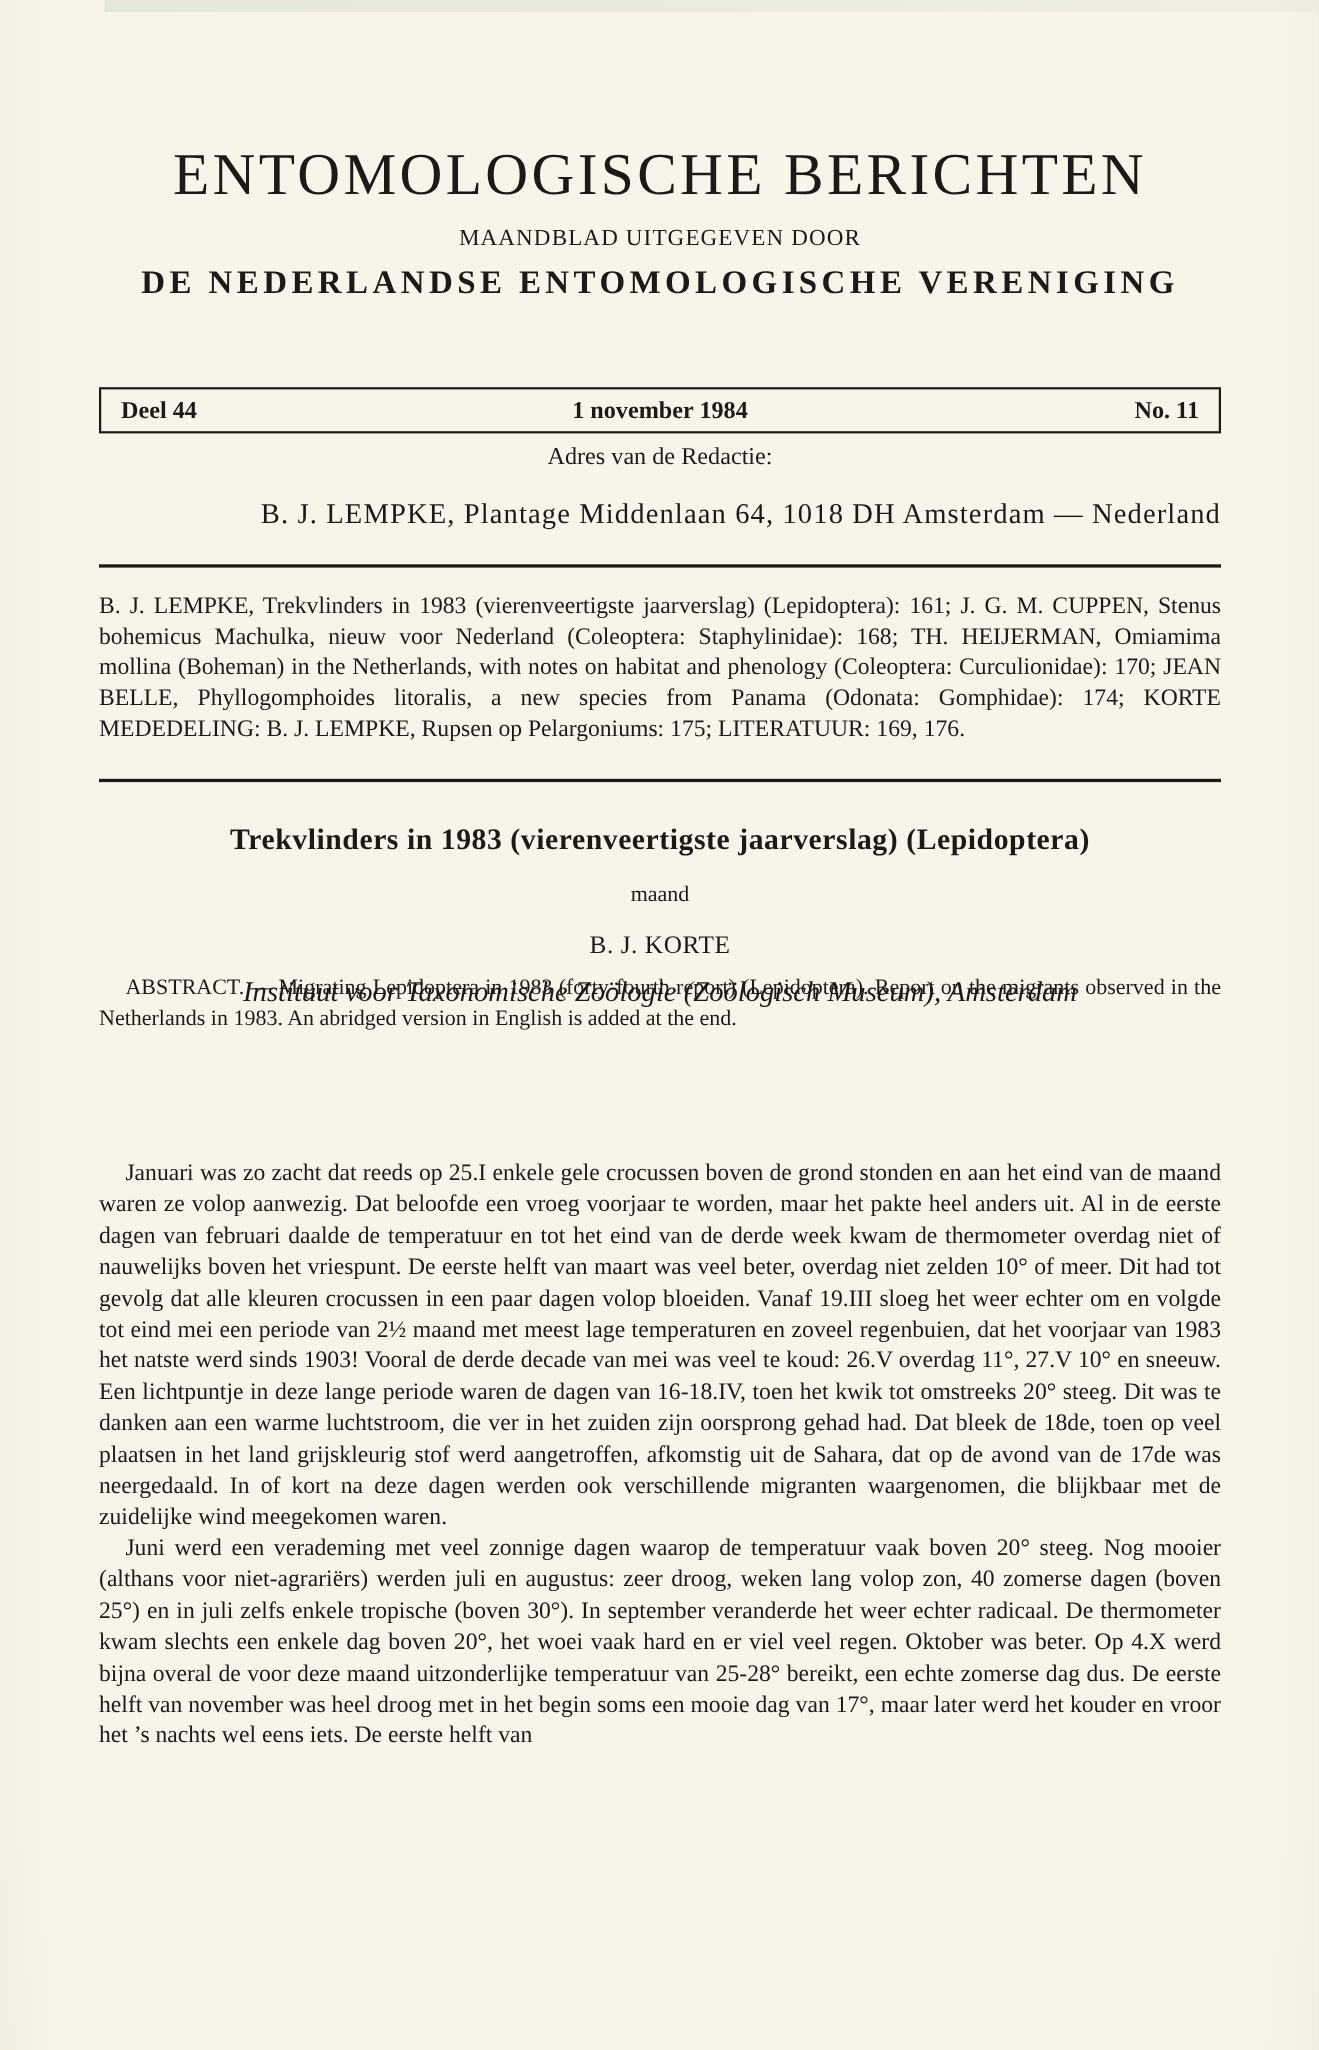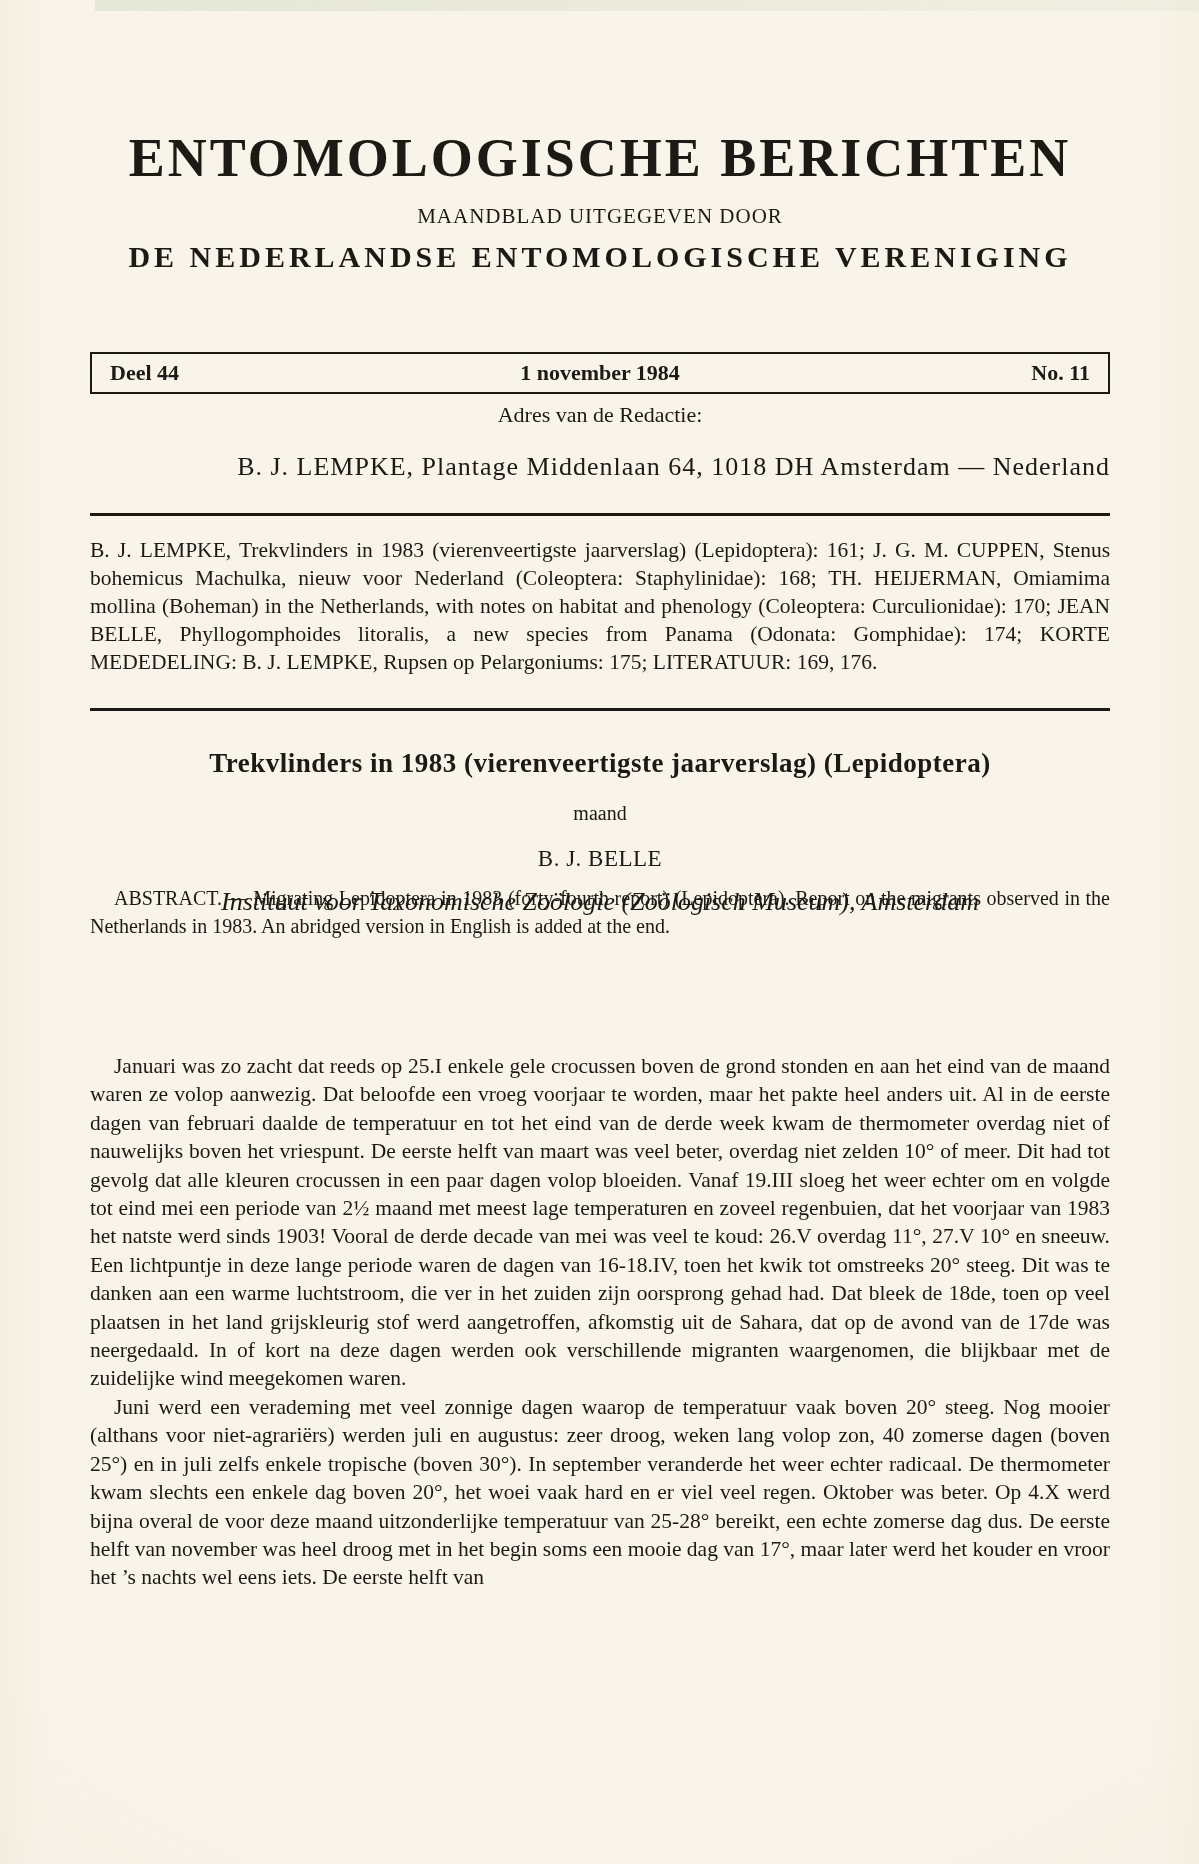--- a/index.html
+++ b/index.html
@@ -32,21 +32,21 @@
   }
   .col {
     position: absolute;
     left: 90px;
     width: 1020px;
   }
   .masthead-title {
     top: 128px;
     font-size: 54px;
     line-height: 60px;
-    font-weight: bold;
+    font-weight: normal;
     letter-spacing: 3px;
     text-align: center;
     white-space: nowrap;
   }
   .masthead-sub1 {
     top: 204px;
     font-size: 21px;
     letter-spacing: 1px;
     text-align: center;
   }
@@ -171,21 +171,21 @@
   <div class="col rule rule-1"></div>
 
   <div class="col toc">B. J. LEMPKE, Trekvlinders in 1983 (vierenveertigste jaarverslag) (Lepidoptera): 161; J. G. M. CUPPEN, Stenus bohemicus Machulka, nieuw voor Nederland (Coleoptera: Staphylinidae): 168; TH. HEIJERMAN, Omiamima mollina (Boheman) in the Netherlands, with notes on habitat and phenology (Coleoptera: Curculionidae): 170; JEAN BELLE, Phyllogomphoides litoralis, a new species from Panama (Odonata: Gomphidae): 174; KORTE MEDEDELING: B. J. LEMPKE, Rupsen op Pelargoniums: 175; LITERATUUR: 169, 176.</div>
 
   <div class="col rule rule-2"></div>
 
   <div class="col article-title">Trekvlinders in 1983 (vierenveertigste jaarverslag) (Lepidoptera)</div>
 
   <div class="col byline-prefix">maand</div>
 
-  <div class="col author-name">B. J. BELLE</div>
+  <div class="col author-name">B. J. KORTE</div>
 
   <div class="col affiliation">Instituut voor Taxonomische Zoölogie (Zoölogisch Museum), Amsterdam</div>
 
   <div class="col abstract">
     <p>ABSTRACT. — Migrating Lepidoptera in 1983 (forty-fourth report) (Lepidoptera). Report on the migrants observed in the Netherlands in 1983. An abridged version in English is added at the end.</p>
   </div>
 
   <div class="col body-text">
     <p>Januari was zo zacht dat reeds op 25.I enkele gele crocussen boven de grond stonden en aan het eind van de maand waren ze volop aanwezig. Dat beloofde een vroeg voorjaar te worden, maar het pakte heel anders uit. Al in de eerste dagen van februari daalde de temperatuur en tot het eind van de derde week kwam de thermometer overdag niet of nauwelijks boven het vriespunt. De eerste helft van maart was veel beter, overdag niet zelden 10° of meer. Dit had tot gevolg dat alle kleuren crocussen in een paar dagen volop bloeiden. Vanaf 19.III sloeg het weer echter om en volgde tot eind mei een periode van 2½ maand met meest lage temperaturen en zoveel regenbuien, dat het voorjaar van 1983 het natste werd sinds 1903! Vooral de derde decade van mei was veel te koud: 26.V overdag 11°, 27.V 10° en sneeuw. Een lichtpuntje in deze lange periode waren de dagen van 16-18.IV, toen het kwik tot omstreeks 20° steeg. Dit was te danken aan een warme luchtstroom, die ver in het zuiden zijn oorsprong gehad had. Dat bleek de 18de, toen op veel plaatsen in het land grijskleurig stof werd aangetroffen, afkomstig uit de Sahara, dat op de avond van de 17de was neergedaald. In of kort na deze dagen werden ook verschillende migranten waargenomen, die blijkbaar met de zuidelijke wind meegekomen waren.</p>
     <p>Juni werd een verademing met veel zonnige dagen waarop de temperatuur vaak boven 20° steeg. Nog mooier (althans voor niet-agrariërs) werden juli en augustus: zeer droog, weken lang volop zon, 40 zomerse dagen (boven 25°) en in juli zelfs enkele tropische (boven 30°). In september veranderde het weer echter radicaal. De thermometer kwam slechts een enkele dag boven 20°, het woei vaak hard en er viel veel regen. Oktober was beter. Op 4.X werd bijna overal de voor deze maand uitzonderlijke temperatuur van 25-28° bereikt, een echte zomerse dag dus. De eerste helft van november was heel droog met in het begin soms een mooie dag van 17°, maar later werd het kouder en vroor het ’s nachts wel eens iets. De eerste helft van</p>

